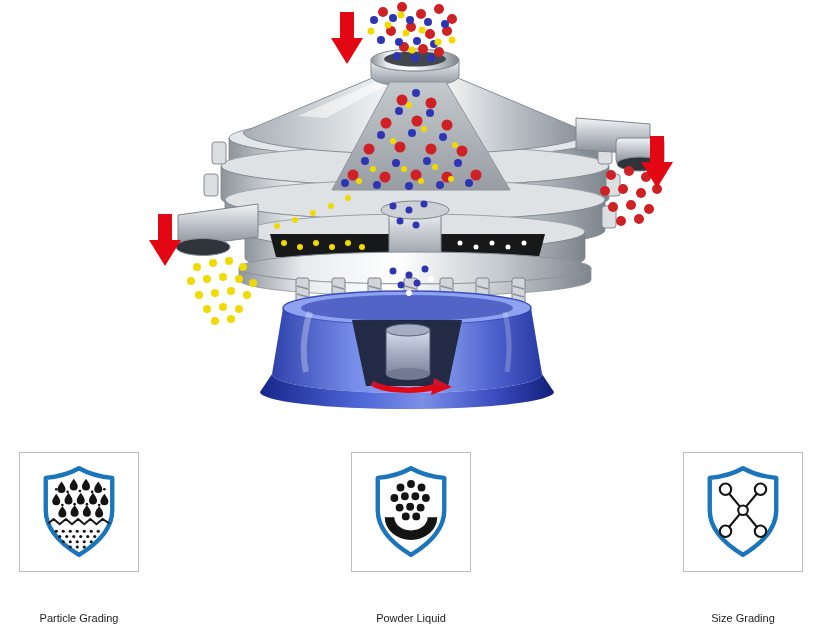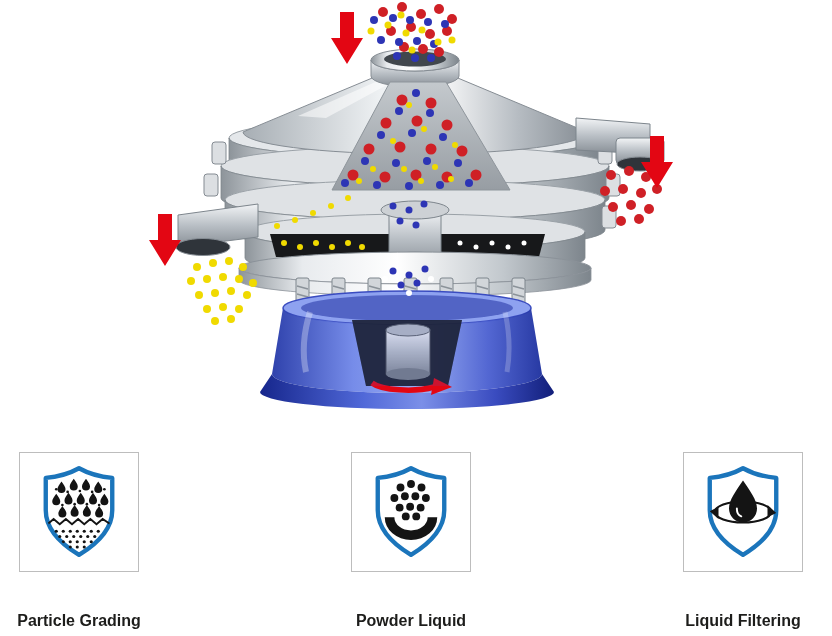--- a/index.html
+++ b/index.html
@@ -2,21 +2,21 @@
 <html><head>
 <meta charset="utf-8">
 <style>
   *{margin:0;padding:0;box-sizing:border-box}
   html,body{width:832px;height:636px;background:#ffffff;font-family:"Liberation Sans",sans-serif;overflow:hidden}
   .page{width:832px;height:636px;display:flex;flex-direction:column;background:#fff}
   .machine-area{width:832px;height:442px;position:relative}
   .features{flex:1;display:flex;justify-content:space-between;align-items:flex-start;padding:10px 26px 0 16px}
   .feature{width:126px;display:flex;flex-direction:column;align-items:center}
   .feature-box{width:120px;height:120px;border:1px solid #bdbdbd;background:#fff;display:flex;align-items:center;justify-content:center}
-  .feature-label{margin-top:40px;font-size:16px;font-weight:bold;color:#1d1d1b;white-space:nowrap;text-align:center}
+  .feature-label{margin-top:40px;font-size:11px;font-weight:normal;color:#1d1d1b;white-space:nowrap;text-align:center}
   .shield{width:88px;height:98px;display:block}
 </style>
 </head>
 <body>
 
 <div class="page">
 
   <div class="machine-area">
     <svg width="832" height="442" viewBox="0 0 832 442">
       <defs>
@@ -416,36 +416,38 @@
               <circle cx="61" cy="51" r="4.5"></circle>
             <circle cx="44" cy="61" r="4.5"></circle>
               <circle cx="56" cy="61" r="4.5"></circle>
             <path d="M20,62 A30,26 0 0 0 80,62 L69,62 A19,15 0 0 1 31,62 L20,62 Z"></path>
           </g>
         </svg>
       </div>
       <div class="feature-label">Powder Liquid</div>
     </div>
 
+
     <div class="feature">
       <div class="feature-box">
         <svg class="shield" viewBox="0 0 100 112">
           <defs>
-              <clipPath id="sclip3">
+              <clipPath id="sclip4">
                 <path d="M50,6 Q66,15 88,17 L88,54 Q88,82 50,105 Q12,82 12,54 L12,17 Q34,15 50,6 Z"></path>
               </clipPath>
             </defs>
           <path d="M50,6 Q66,15 88,17 L88,54 Q88,82 50,105 Q12,82 12,54 L12,17 Q34,15 50,6 Z" fill="#fff" stroke="#1b75bb" stroke-width="5" stroke-linejoin="round"></path>
-          <g clip-path="url(#sclip3)">
-            <ellipse cx="50" cy="56" rx="32" ry="12" fill="none" stroke="#141414" stroke-width="2.4"></ellipse>
-            <polygon points="78,48 88,57 78,62" fill="#141414"></polygon>
-            <polygon points="22,64 12,55 22,50" fill="#141414"></polygon>
-            <path d="M50,20 C58,32 66,42 66,52 A16,16 0 1 1 34,52 C34,42 42,32 50,20 Z" fill="#141414"></path>
-            <path d="M43,52 a7,9 0 0 0 5,9" stroke="#ffffff" stroke-width="2.2" fill="none" stroke-linecap="round"></path>
+          <g clip-path="url(#sclip4)">
+            <line x1="30" y1="30" x2="70" y2="78" stroke="#141414" stroke-width="2.4"></line>
+            <line x1="70" y1="30" x2="30" y2="78" stroke="#141414" stroke-width="2.4"></line>
+            <circle cx="30" cy="30" r="6.5" fill="#fff" stroke="#141414" stroke-width="2.4"></circle>
+            <circle cx="70" cy="30" r="6.5" fill="#fff" stroke="#141414" stroke-width="2.4"></circle>
+            <circle cx="30" cy="78" r="6.5" fill="#fff" stroke="#141414" stroke-width="2.4"></circle>
+            <circle cx="70" cy="78" r="6.5" fill="#fff" stroke="#141414" stroke-width="2.4"></circle>
+            <circle cx="50" cy="54" r="5.5" fill="#fff" stroke="#141414" stroke-width="2.4"></circle>
           </g>
         </svg>
       </div>
-      <div class="feature-label">Liquid Filtering</div>
+      <div class="feature-label">Size Grading</div>
     </div>
-
 
   </div>
 </div>
 
 </body></html>

